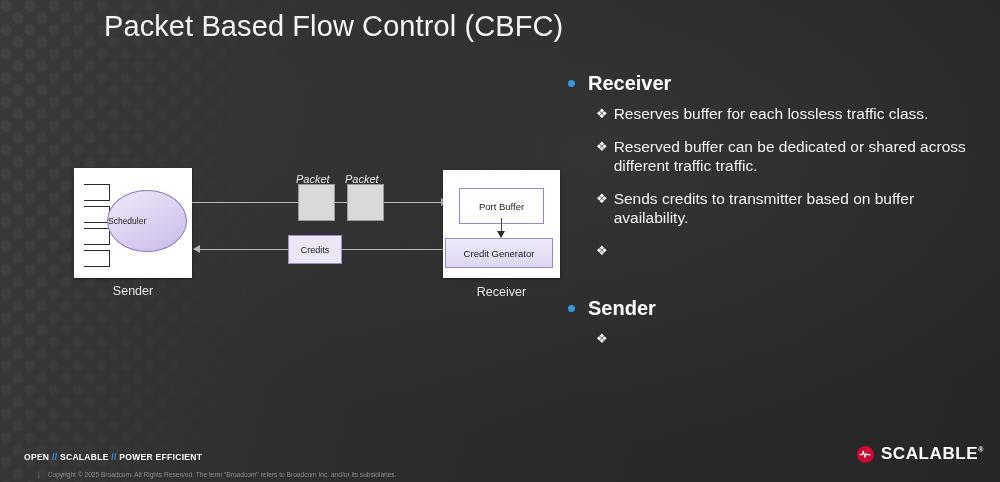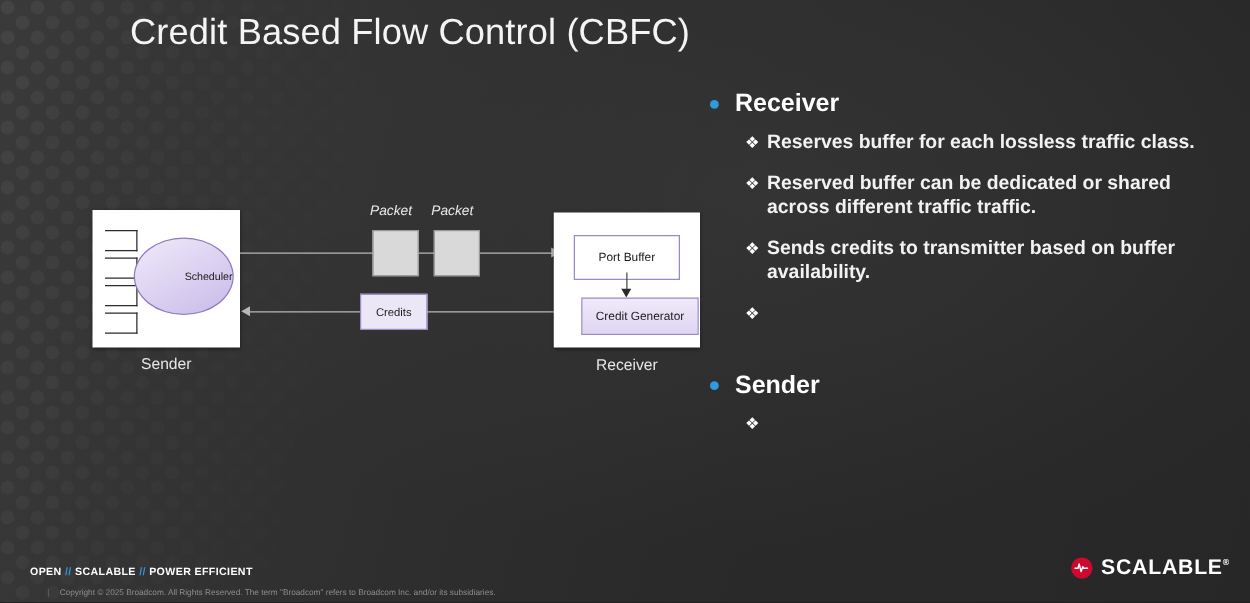--- a/index.html
+++ b/index.html
@@ -90,41 +90,42 @@
 
   #scheduler-ellipse {
     position: absolute;
     left: 107px; top: 190px;
     width: 80px; height: 62px;
     border-radius: 50%;
     background: linear-gradient(150deg, #efeafa 0%, #ddd3f2 48%, #c9bbe8 100%);
     border: 1.2px solid #8e79bf;
     display: flex;
     align-items: center;
-    justify-content: flex-end;
+    justify-content: flex-start;
     box-sizing: border-box;
   }
   #scheduler-ellipse span {
     font-size: 8.5px;
     color: #1a1a1a;
   }
 
   .packet-box {
     position: absolute;
     width: 37px; height: 37px;
     background: #d9d9d9;
     border: 1px solid #9a9a9a;
     box-sizing: border-box;
   }
   .packet-label {
     position: absolute;
     font-size: 11px;
     font-style: italic;
     color: #eaeaea;
     white-space: nowrap;
+    margin-top: 10px;
   }
   #credits-box {
     position: absolute;
     left: 288px; top: 235px;
     width: 54px; height: 29px;
     background: #ece7f6;
     border: 1px solid #a08cc9;
     box-sizing: border-box;
     display: flex;
     align-items: center;
@@ -141,22 +142,22 @@
     font-size: 9.5px;
     color: #1a1a1a;
   }
   #port-buffer-box {
     left: 459px; top: 188px;
     width: 85px; height: 36px;
     background: #ffffff;
     border: 1px solid #9c87c7;
   }
   #credit-generator-box {
-    left: 465px; top: 238px;
-    width: 94px; height: 30px;
+    left: 445px; top: 238px;
+    width: 108px; height: 30px;
     background: linear-gradient(180deg, #efeafa 0%, #ded5f1 100%);
     border: 1px solid #9c87c7;
   }
   #inner-connector {
     position: absolute;
     left: 501px; top: 218px;
     width: 1.4px; height: 15px;
     background: #4a4a4a;
   }
   #inner-connector-head {
@@ -202,21 +203,20 @@
   .diamond {
     font-size: 13px;
     line-height: 19px;
     color: #ffffff;
     flex: none;
   }
   .sub-text {
     font-size: 15.5px;
     line-height: 19.5px;
     color: #f2f2f2;
-    font-weight: bold;
   }
   #group-sender-wrap { margin-top: 37px; }
 
   
   #footer-tagline {
     position: absolute;
     left: 24px; bottom: 20px;
     font-size: 8.5px;
     font-weight: bold;
     letter-spacing: 0.3px;
@@ -257,21 +257,21 @@
   #brand-name sup { font-size: 7px; vertical-align: super; }
 </style>
 </head>
 <body>
 
 <div id="slide">
 
   <div id="bg-texture"></div>
   <div id="bg-vignette"></div>
 
-  <div id="page-title">Credit Based Flow Control (CBFC)</div>
+  <div id="page-title">Packet Based Flow Control (CBFC)</div>
 
   <div id="diagram">
 
     <div class="white-box" style="left:74px; top:168px; width:118px; height:110px;"></div>
     <div class="queue-bracket" style="left:84px; top:184px;"></div>
     <div class="queue-bracket" style="left:84px; top:206px;"></div>
     <div class="queue-bracket" style="left:84px; top:228px;"></div>
     <div class="queue-bracket" style="left:84px; top:250px;"></div>
     <div id="scheduler-ellipse">
       <span>Scheduler</span>

